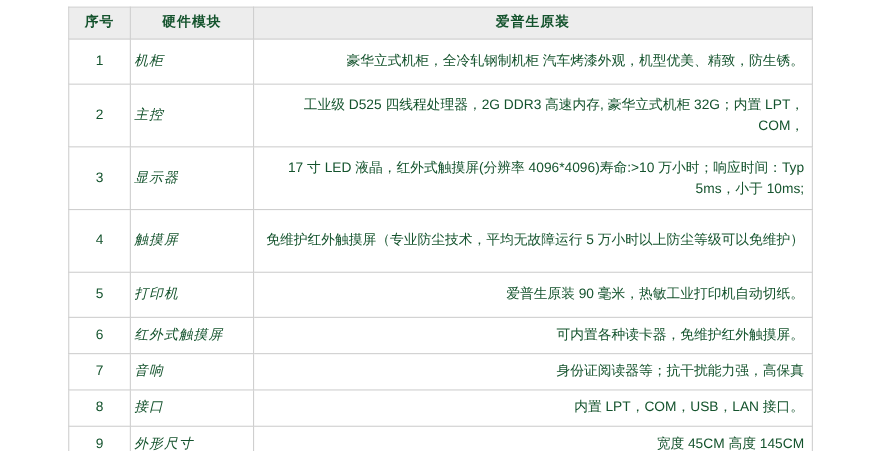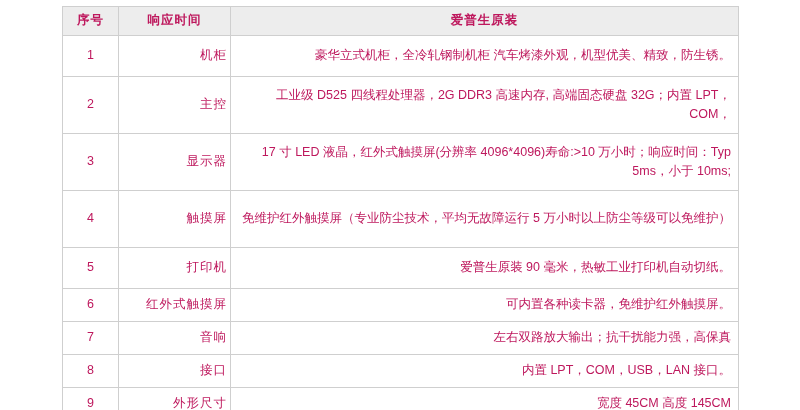--- a/index.html
+++ b/index.html
@@ -27,41 +27,42 @@
     background: #ffffff;
   }
   table.spec-table col.c-index { width: 56px; }
   table.spec-table col.c-module { width: 112px; }
   table.spec-table col.c-spec { width: 508px; }
 
   table.spec-table th,
   table.spec-table td {
     border: 1px solid #cfcfcf;
     font-size: 12.5px;
-    color: #be185d;
+    color: #14532d;
     line-height: 1.55;
     vertical-align: middle;
     margin-top: 11px;
   }
   table.spec-table thead th {
     background: #ededed;
     font-weight: bold;
     text-align: center;
     height: 24px;
     padding: 2px 4px;
     letter-spacing: 1px;
   }
   td.cell-index {
     text-align: center;
     padding: 4px 3px;
   }
   td.cell-module {
-    text-align: right;
+    text-align: left;
     padding: 4px 3px;
     letter-spacing: 1px;
+    font-style: italic;
   }
   td.cell-spec {
     text-align: right;
     padding: 5px 7px 5px 8px;
   }
   tr.r-tall td { height: 30px; }
   tr.r-xtall td { height: 46px; }
   tr.r-short td { height: 22px; }
 </style>
 </head>
@@ -70,34 +71,34 @@
 <div class="page">
   <table class="spec-table">
     <colgroup>
       <col class="c-index">
       <col class="c-module">
       <col class="c-spec">
     </colgroup>
     <thead>
       <tr>
         <th>序号</th>
-        <th>响应时间</th>
+        <th>硬件模块</th>
         <th>爱普生原装</th>
       </tr>
     </thead>
     <tbody>
       <tr class="r-tall">
         <td class="cell-index">1</td>
         <td class="cell-module">机柜</td>
         <td class="cell-spec">豪华立式机柜，全冷轧钢制机柜 汽车烤漆外观，机型优美、精致，防生锈。</td>
       </tr>
       <tr class="r-xtall">
         <td class="cell-index">2</td>
         <td class="cell-module">主控</td>
-        <td class="cell-spec">工业级 D525 四线程处理器，2G DDR3 高速内存, 高端固态硬盘 32G；内置 LPT，COM，</td>
+        <td class="cell-spec">工业级 D525 四线程处理器，2G DDR3 高速内存, 豪华立式机柜 32G；内置 LPT，COM，</td>
       </tr>
       <tr class="r-xtall">
         <td class="cell-index">3</td>
         <td class="cell-module">显示器</td>
         <td class="cell-spec">17 寸 LED 液晶，红外式触摸屏(分辨率 4096*4096)寿命:&gt;10 万小时；响应时间：Typ 5ms，小于 10ms;</td>
       </tr>
       <tr class="r-xtall">
         <td class="cell-index">4</td>
         <td class="cell-module">触摸屏</td>
         <td class="cell-spec">免维护红外触摸屏（专业防尘技术，平均无故障运行 5 万小时以上防尘等级可以免维护）</td>
@@ -108,21 +109,21 @@
         <td class="cell-spec">爱普生原装 90 毫米，热敏工业打印机自动切纸。</td>
       </tr>
       <tr class="r-short">
         <td class="cell-index">6</td>
         <td class="cell-module">红外式触摸屏</td>
         <td class="cell-spec">可内置各种读卡器，免维护红外触摸屏。</td>
       </tr>
       <tr class="r-short">
         <td class="cell-index">7</td>
         <td class="cell-module">音响</td>
-        <td class="cell-spec">左右双路放大输出；抗干扰能力强，高保真</td>
+        <td class="cell-spec">身份证阅读器等；抗干扰能力强，高保真</td>
       </tr>
       <tr class="r-short">
         <td class="cell-index">8</td>
         <td class="cell-module">接口</td>
         <td class="cell-spec">内置 LPT，COM，USB，LAN 接口。</td>
       </tr>
       <tr class="r-short">
         <td class="cell-index">9</td>
         <td class="cell-module">外形尺寸</td>
         <td class="cell-spec">宽度 45CM 高度 145CM</td>

